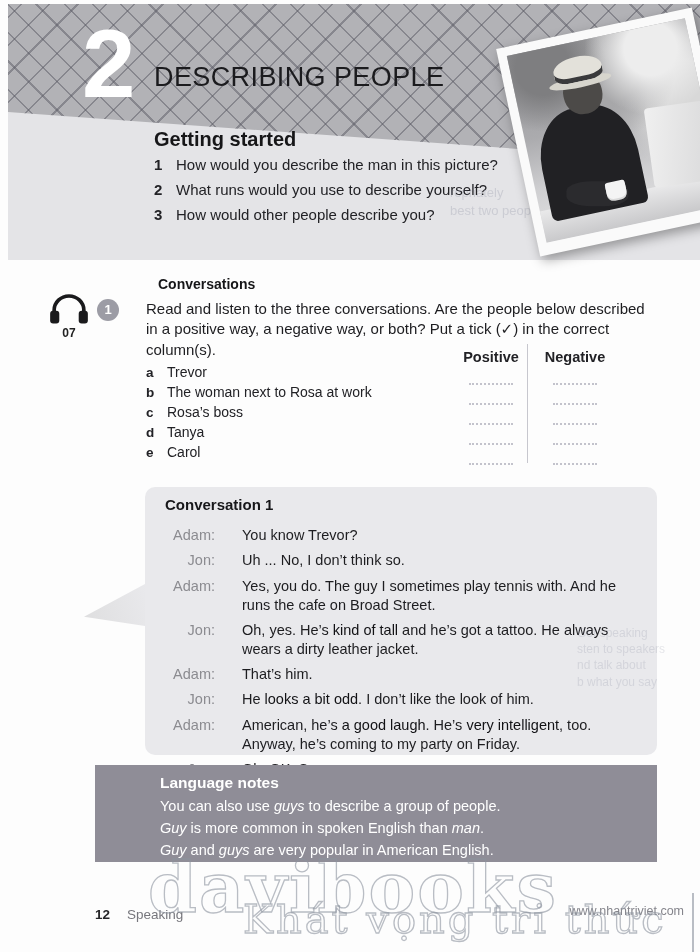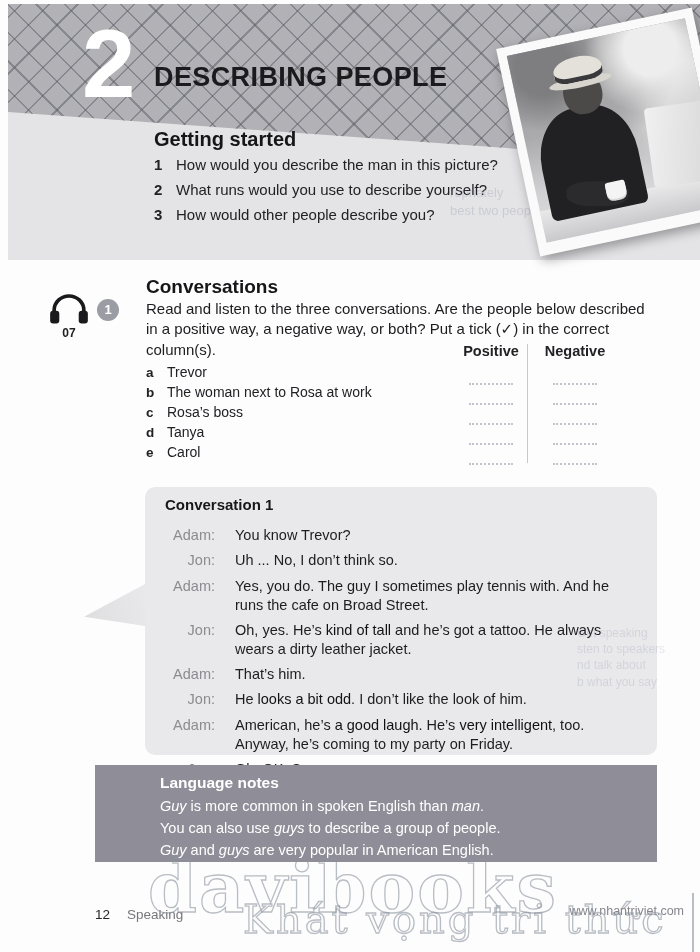--- a/index.html
+++ b/index.html
@@ -8,21 +8,21 @@
 
   
   .header { position:absolute; left:8px; right:0; top:4px; height:256px; background:#e4e4e7; }
   .chain-pattern { position:absolute; inset:0;
     background:
       repeating-linear-gradient(45deg, rgba(92,92,102,.50) 0 1.6px, transparent 1.6px 20px),
       repeating-linear-gradient(-45deg, rgba(92,92,102,.50) 0 1.6px, transparent 1.6px 20px),
       #b2b2b6;
     clip-path: polygon(0 0, 100% 0, 100% 158px, 0 108px); }
   .unit-number { position:absolute; left:74px; top:12px; font-size:96px; font-weight:700; color:#ffffff; line-height:1; letter-spacing:-2px; }
-  .unit-title { position:absolute; left:146px; top:58px; font-size:27px; font-weight:700; color:#1b1b1e; letter-spacing:.4px; }
+  .unit-title { position:absolute; left:146px; top:58px; font-size:27px; font-weight:400; color:#1b1b1e; letter-spacing:.4px; }
   .gs-heading { position:absolute; left:146px; top:124px; font-size:20px; font-weight:700; color:#161618; }
   .gs-list { position:absolute; left:146px; top:152px; width:380px; }
   .q-row { display:flex; margin-bottom:7px; font-size:15px; color:#222226; line-height:1.2; }
   .q-num { font-weight:700; width:22px; flex:none; }
 
   
   .photo { position:absolute; top:26px; right:-16px; width:200px; height:212px; padding:9px 9px 12px 9px;
     background:#fafafa; transform:rotate(-12deg); box-shadow:2px 5px 12px rgba(0,0,0,.35); }
   .photo-img { position:relative; width:100%; height:100%; overflow:hidden;
     background:
@@ -38,58 +38,58 @@
   .p-hat-brim { position:absolute; left:19%; top:18.5%; width:35%; height:5.5%; background:#d7d5cd; border-radius:50%; }
   .p-laptop { position:absolute; right:1%; bottom:15%; width:33%; height:42%; background:linear-gradient(100deg,#f0f0f0,#d9d9da); border-radius:4px; transform:rotate(4deg); }
   .p-arm { position:absolute; left:16%; bottom:13%; width:34%; height:13%; background:#2b2b2e; border-radius:40%; transform:rotate(12deg); }
   .p-cup { position:absolute; left:38%; bottom:15%; width:11%; height:9%; background:#f4f4f4; border-radius:12% 12% 35% 35%; box-shadow:0 2px 0 #dadada; }
 
   
   .bleed { position:absolute; color:rgba(105,110,135,.20); filter:blur(.7px); font-size:13px; line-height:1.35; pointer-events:none; }
   .bleed.small { font-size:12px; color:rgba(105,110,135,.17); }
 
   
-  .conv-heading { position:absolute; left:146px; top:276px; font-size:19px; font-weight:700; color:#161618; }
+  .conv-heading { position:absolute; left:158px; top:276px; font-size:14px; font-weight:700; color:#161618; }
   .audio { position:absolute; left:46px; top:292px; width:46px; text-align:center; }
   .audio .track { display:block; font-size:12px; font-weight:700; color:#222; margin-top:-2px; }
   .badge { position:absolute; left:97px; top:299px; width:22px; height:22px; border-radius:50%; background:#9c9ca5;
     color:#fff; font-size:13px; font-weight:700; text-align:center; line-height:22px; }
   .instructions { position:absolute; left:146px; top:299px; width:508px; font-size:15px; line-height:1.36; color:#1d1d20; }
 
   .tick-table { position:absolute; left:455px; top:343px; width:176px; }
-  .tick-head { display:flex; font-size:14.5px; font-weight:600; color:#222226; height:22px; }
+  .tick-head { display:flex; font-size:14.5px; font-weight:600; color:#222226; height:22px;align-items:flex-end; }
   .tick-head span { display:block; text-align:center; }
   .tick-head .c1 { width:72px; } .tick-head .c2 { width:96px; }
   .tick-divider { position:absolute; left:72px; top:1px; bottom:2px; width:1px; background:#c7c7ce; }
   .tick-row { display:flex; height:20px; align-items:flex-end; }
   .tick-cell-wrap { display:flex; justify-content:center; }
   .tick-row .c1 { width:72px; } .tick-row .c2 { width:96px; }
   .dotted { width:44px; border-bottom:2px dotted #c3c3cc; height:12px; }
 
   .items-list { position:absolute; left:146px; top:362px; width:300px; }
   .item-row { display:flex; height:20px; align-items:center; font-size:14px; color:#222226; }
   .item-letter { width:21px; font-weight:700; font-size:13.5px; flex:none; }
 
   
   .conv-box { position:absolute; left:145px; top:487px; width:512px; height:268px; background:#e9e9ec; border-radius:10px; padding:9px 14px 8px 20px; }
   .conv-tail { position:absolute; left:-61px; top:97px; width:61px; height:42px; background:linear-gradient(250deg,#e9e9ec,#dededf); clip-path:polygon(100% 0, 0 78%, 100% 100%); }
   .conv-title { font-size:15px; font-weight:700; color:#17171a; margin-bottom:13px; }
   .dlg-row { display:flex; margin-bottom:6.5px; font-size:14.5px; line-height:1.3; }
-  .dlg-name { width:50px; flex:none; text-align:right; color:#8b8b90; margin-right:20px; }
+  .dlg-name { width:50px; flex:none; text-align:right; color:#8b8b90; margin-right:27px; }
   .dlg-text { flex:1; color:#1d1d20; padding-right:6px; }
   .dlg-text b { font-weight:400; color:#121215; }
 
   
   .lang-notes { position:absolute; left:95px; top:765px; width:562px; height:97px; background:#8f8d97; color:#fff; padding:9px 20px 0 65px; }
   .ln-title { font-size:15.5px; font-weight:700; margin-bottom:3px; }
   .ln-line { font-size:14.5px; line-height:1.52; }
   .ln-line i { font-style:italic; }
 
   
-  .footer-page { position:absolute; left:95px; top:907px; font-size:13.5px; font-weight:400; color:#27272a; }
+  .footer-page { position:absolute; left:95px; top:907px; font-size:13.5px; font-weight:700; color:#27272a; }
   .footer-section { position:absolute; left:127px; top:907px; font-size:13.5px; color:#76767c; }
   .footer-url { position:absolute; right:16px; top:904px; font-size:12.5px; color:#85858c; }
   .wm { position:absolute; font-family:"DejaVu Serif","Liberation Serif",serif; color:transparent;
     -webkit-text-stroke:1.3px rgba(140,146,158,.6); z-index:5; pointer-events:none; }
   .wm1 { left:148px; top:846px; font-size:70px; font-weight:700; letter-spacing:2px; }
   .wm2 { left:243px; top:896px; font-size:40px; letter-spacing:3px; }
   .scan-edge { position:absolute; right:6px; top:893px; width:2px; height:59px; background:#b9bdc4; }
 </style>
 </head>
 <body>
@@ -263,22 +263,22 @@
         <div>Get speaking</div>
         <div>sten to speakers</div>
         <div>nd talk about</div>
         <div>b  what you say</div>
       </div>
   </div>
 
   <div class="lang-notes">
     <div class="ln-title">Language notes</div>
     <div>
+        <div class="ln-line"><span>You can also use </span><i>guys</i><span> to describe a group of people.</span></div>
         <div class="ln-line"><i>Guy</i><span> is more common in spoken English than </span><i>man</i><span>.</span></div>
-        <div class="ln-line"><span>You can also use </span><i>guys</i><span> to describe a group of people.</span></div>
         <div class="ln-line"><i>Guy</i><span> and </span><i>guys</i><span> are very popular in American English.</span></div>
       </div>
   </div>
 
   <div class="footer-page">12</div>
   <div class="footer-section">Speaking</div>
   <div class="footer-url">www.nhantriviet.com</div>
   <div class="wm wm1">davibooks</div>
   <div class="wm wm2">Khát vọng tri thức</div>
   <div class="scan-edge"></div>

